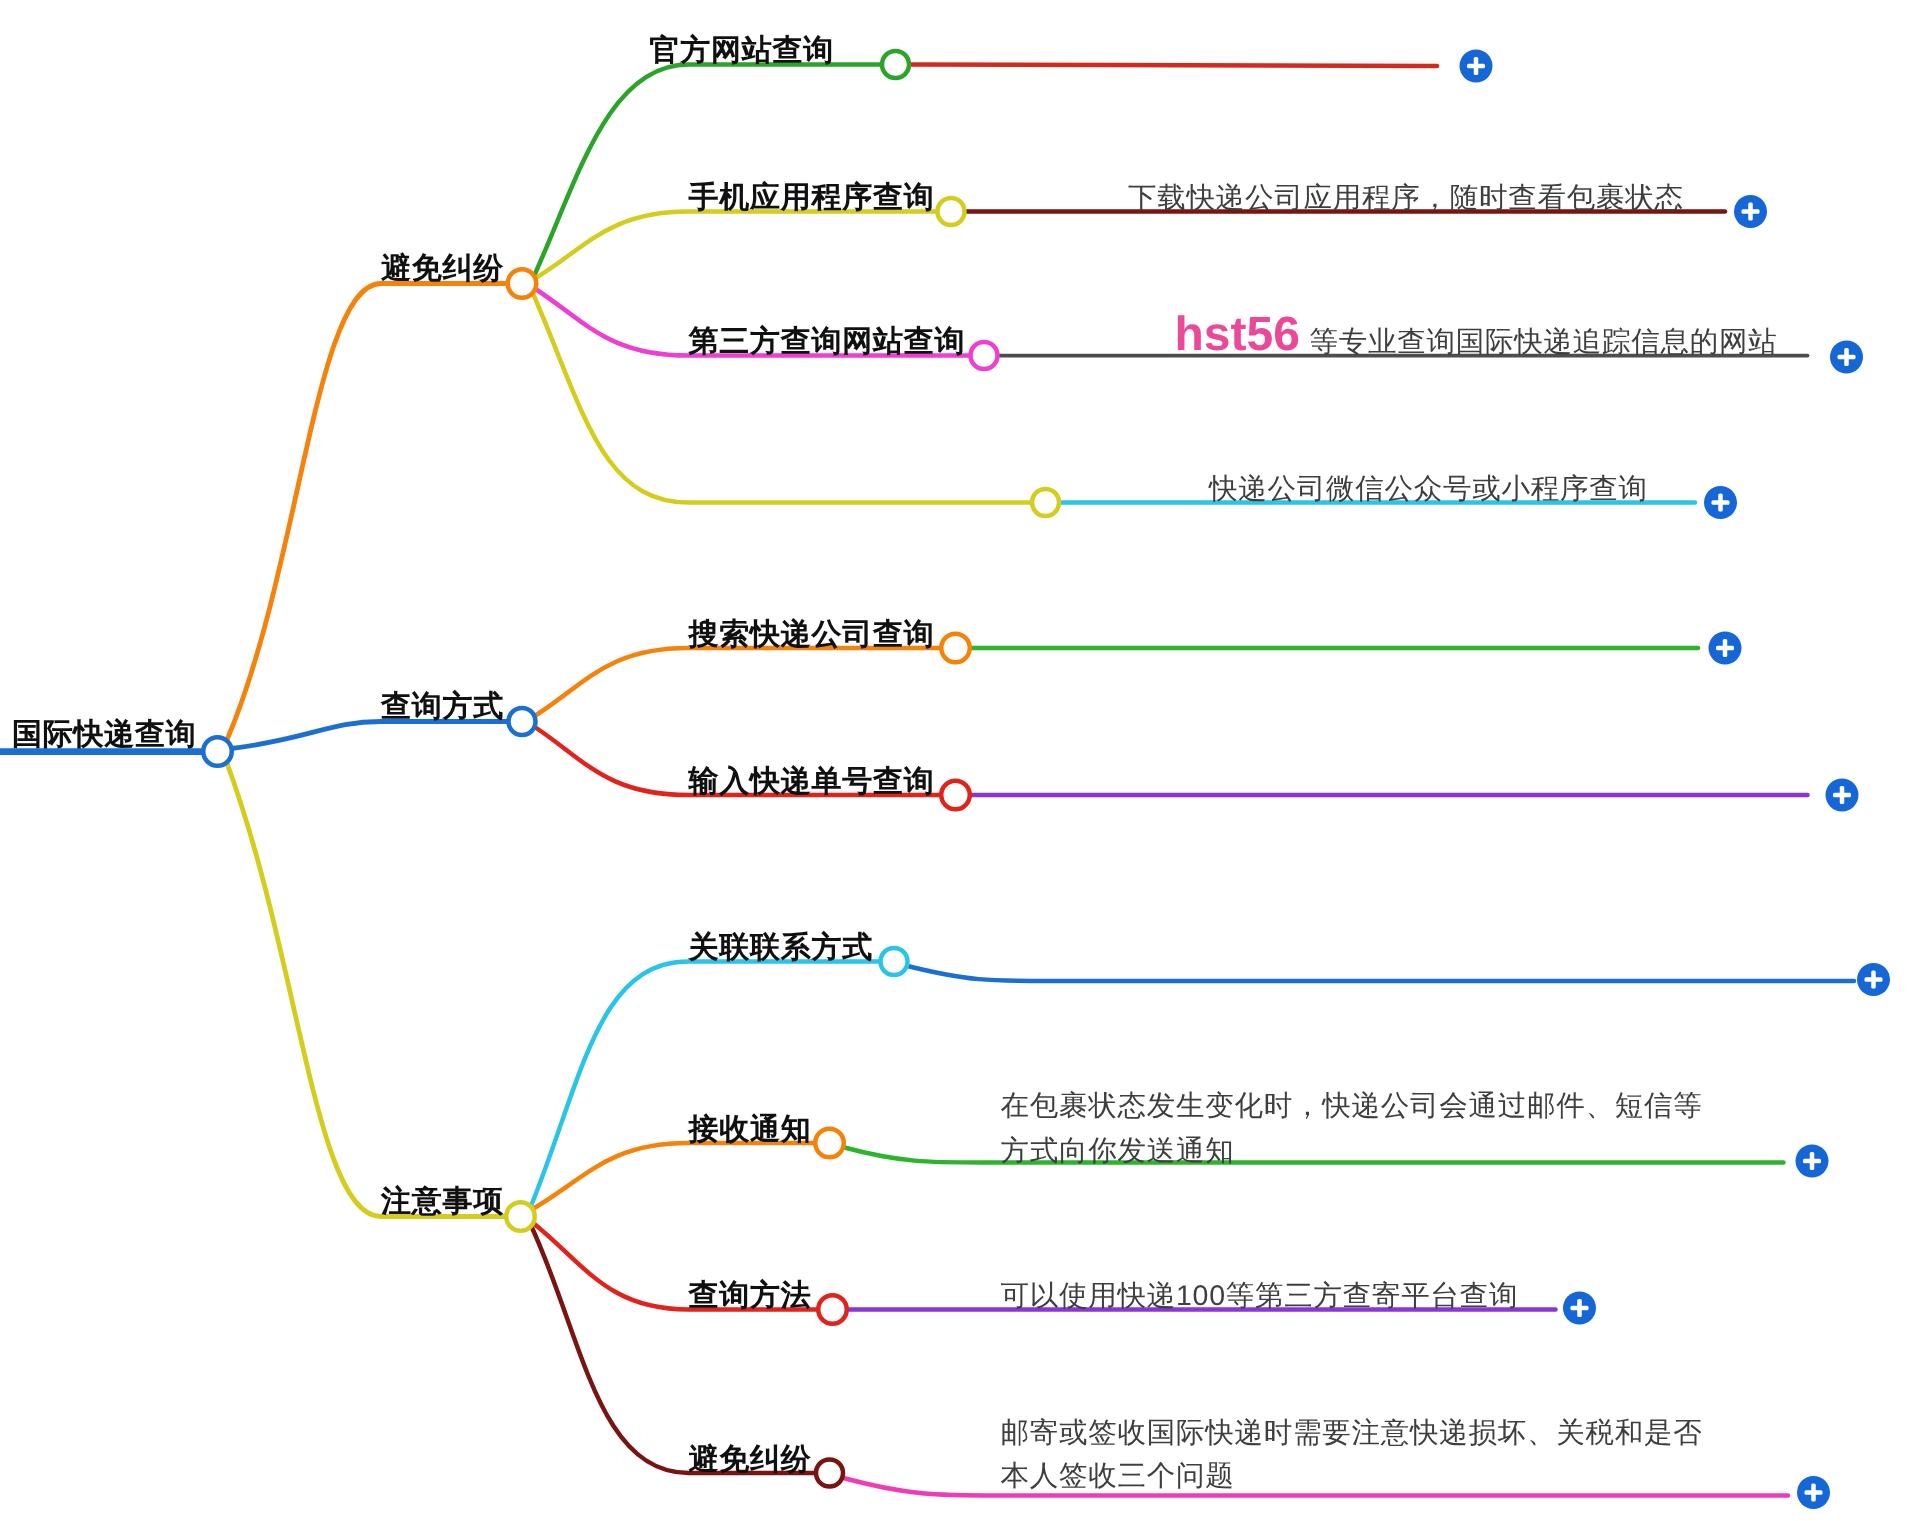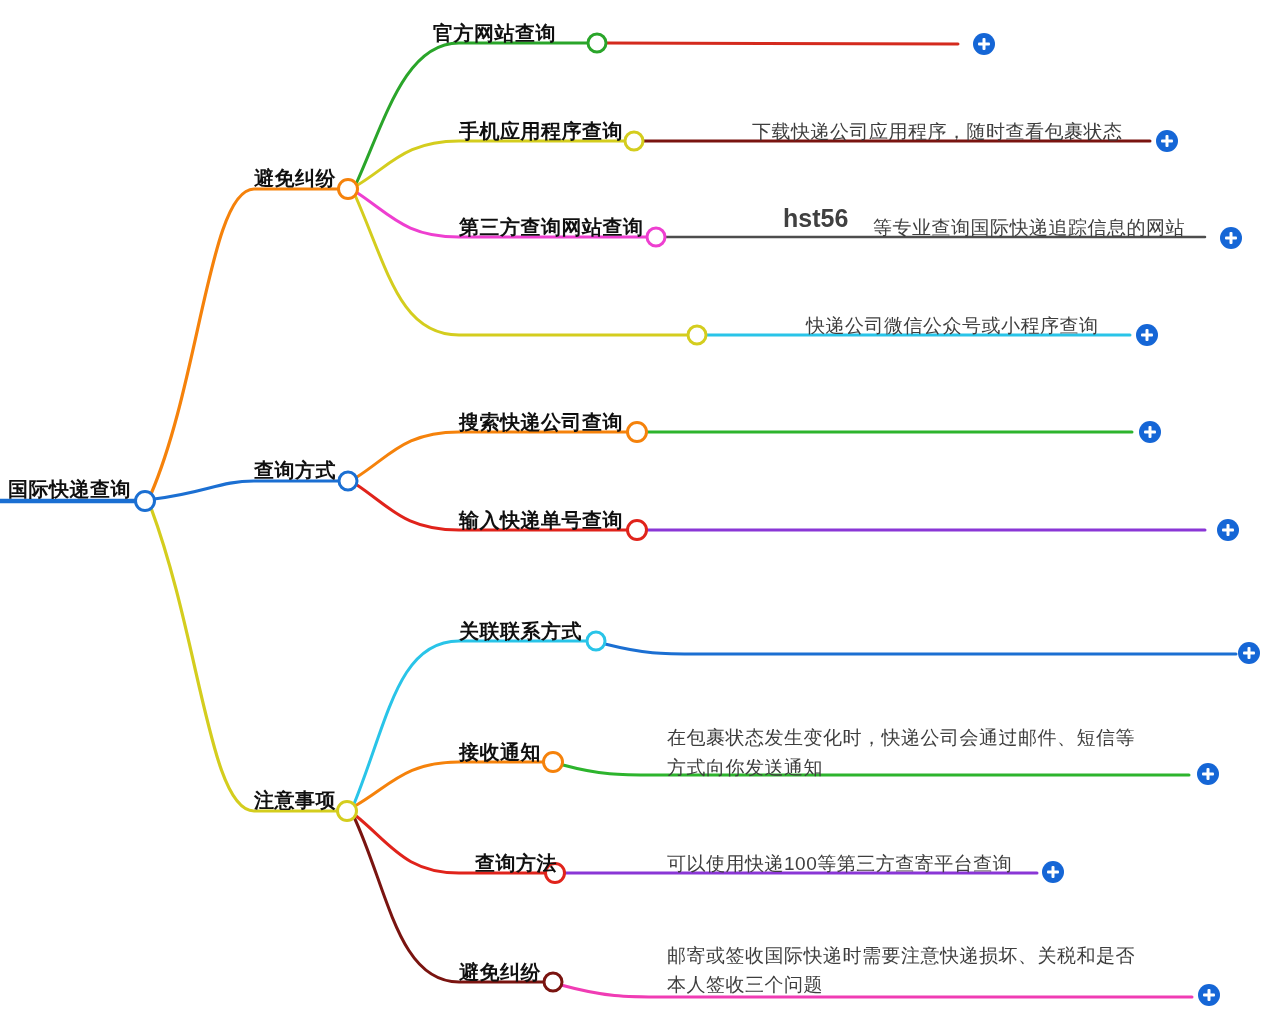--- a/index.html
+++ b/index.html
@@ -9,21 +9,21 @@
   }
   .lines{position:absolute;left:0;top:0;width:1278px;height:1014px;}
   .label{
     position:absolute;font-weight:bold;font-size:20px;color:#101010;
     white-space:nowrap;letter-spacing:0.5px;
   }
   .detail{
     position:absolute;font-size:19px;color:#3e3e3e;white-space:nowrap;letter-spacing:0.5px;
   }
   .detail.wrap{white-space:normal;width:487px;line-height:30px;}
-  .hst{position:absolute;font-weight:bold;font-size:25px;color:#404040;white-space:nowrap;}
+  .hst{position:absolute;font-weight:bold;font-size:32px;color:#ec4899;white-space:nowrap;}
   .plus{
     position:absolute;width:22px;height:22px;border-radius:50%;
     background:#1566d6;cursor:pointer;
   }
   .plus::before,.plus::after{
     content:"";position:absolute;background:#ffffff;left:50%;top:50%;
     transform:translate(-50%,-50%);border-radius:1px;
   }
   .plus::before{width:12px;height:3px;}
   .plus::after{width:3px;height:12px;}
@@ -108,21 +108,21 @@
   <div class="label" style="left:459px;top:507px;">输入快递单号查询</div>
   <div class="plus" style="left:1217px;top:519px;"></div>
 
   <div class="label" style="left:459px;top:618px;">关联联系方式</div>
   <div class="plus" style="left:1238px;top:642px;"></div>
 
   <div class="label" style="left:459px;top:739px;">接收通知</div>
   <div class="detail wrap" style="left:667px;top:723px;">在包裹状态发生变化时，快递公司会通过邮件、短信等方式向你发送通知</div>
   <div class="plus" style="left:1197px;top:763px;"></div>
 
-  <div class="label" style="left:459px;top:850px;margin-left:16px;">查询方法</div>
+  <div class="label" style="left:459px;top:850px;">查询方法</div>
   <div class="detail" style="left:667px;top:851px;">可以使用快递100等第三方查寄平台查询</div>
   <div class="plus" style="left:1042px;top:861px;"></div>
 
   <div class="label" style="left:459px;top:959px;">避免纠纷</div>
   <div class="detail wrap" style="left:667px;top:941px;line-height:29px;">邮寄或签收国际快递时需要注意快递损坏、关税和是否本人签收三个问题</div>
   <div class="plus" style="left:1198px;top:984px;"></div>
 
 </div>
 
 </body></html>

